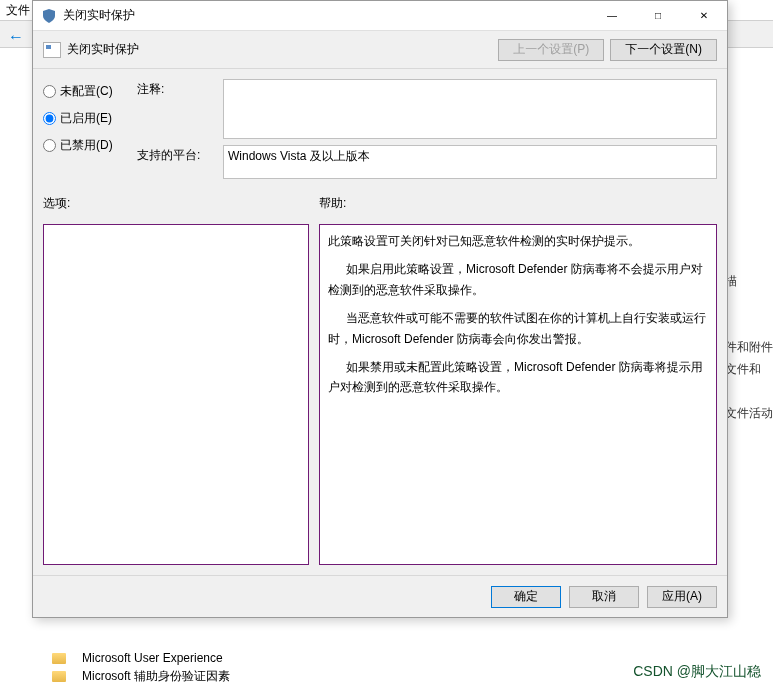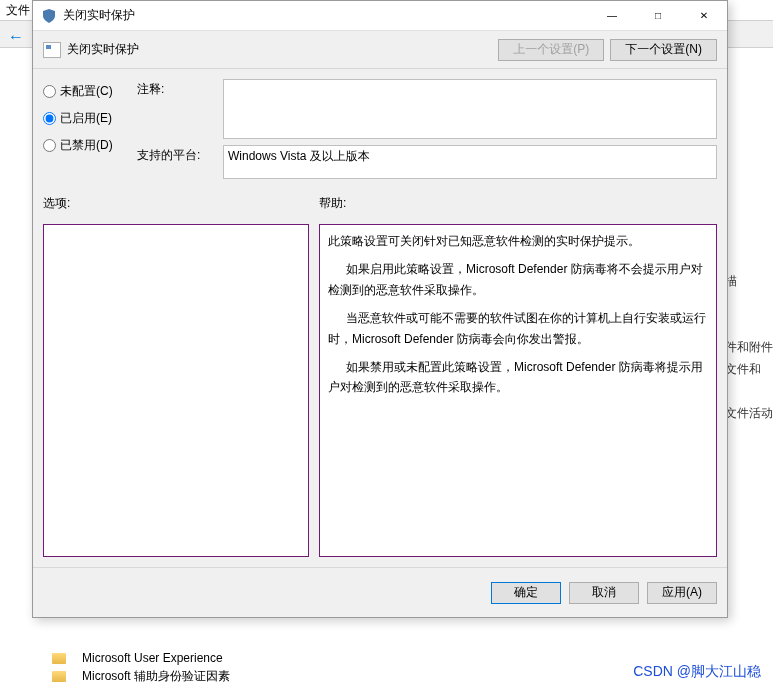--- a/index.html
+++ b/index.html
@@ -59,21 +59,21 @@
     .folder-icon {
       width: 14px; height: 11px;
       background: linear-gradient(#ffd97a,#e8b84a);
       border-radius: 1px;
       display: inline-block;
     }
     .watermark {
       position: absolute;
       right: 12px;
       bottom: 12px;
-      color: #1d4ed8;
+      color: #14532d;
       font-size: 14px;
     }
     
     
     .dialog {
       position: absolute;
       left: 32px; top: 0;
       width: 696px;
       height: 618px;
       background: #f0f0f0;
@@ -212,21 +212,21 @@
       background: #fff;
       padding: 6px 8px;
       font-size: 12px;
       line-height: 1.7;
       overflow: auto;
     }
     .panel p { margin-bottom: 8px; }
     .panel p.indent { text-indent: 1.5em; }
     
     .footer {
-      height: 50px;
+      height: 42px;
       border-top: 1px solid #d8d8d8;
       display: flex;
       align-items: center;
       justify-content: flex-end;
       padding: 0 10px;
       gap: 8px;
       background: #f0f0f0;
     }
     .footer button {
       min-width: 70px;

